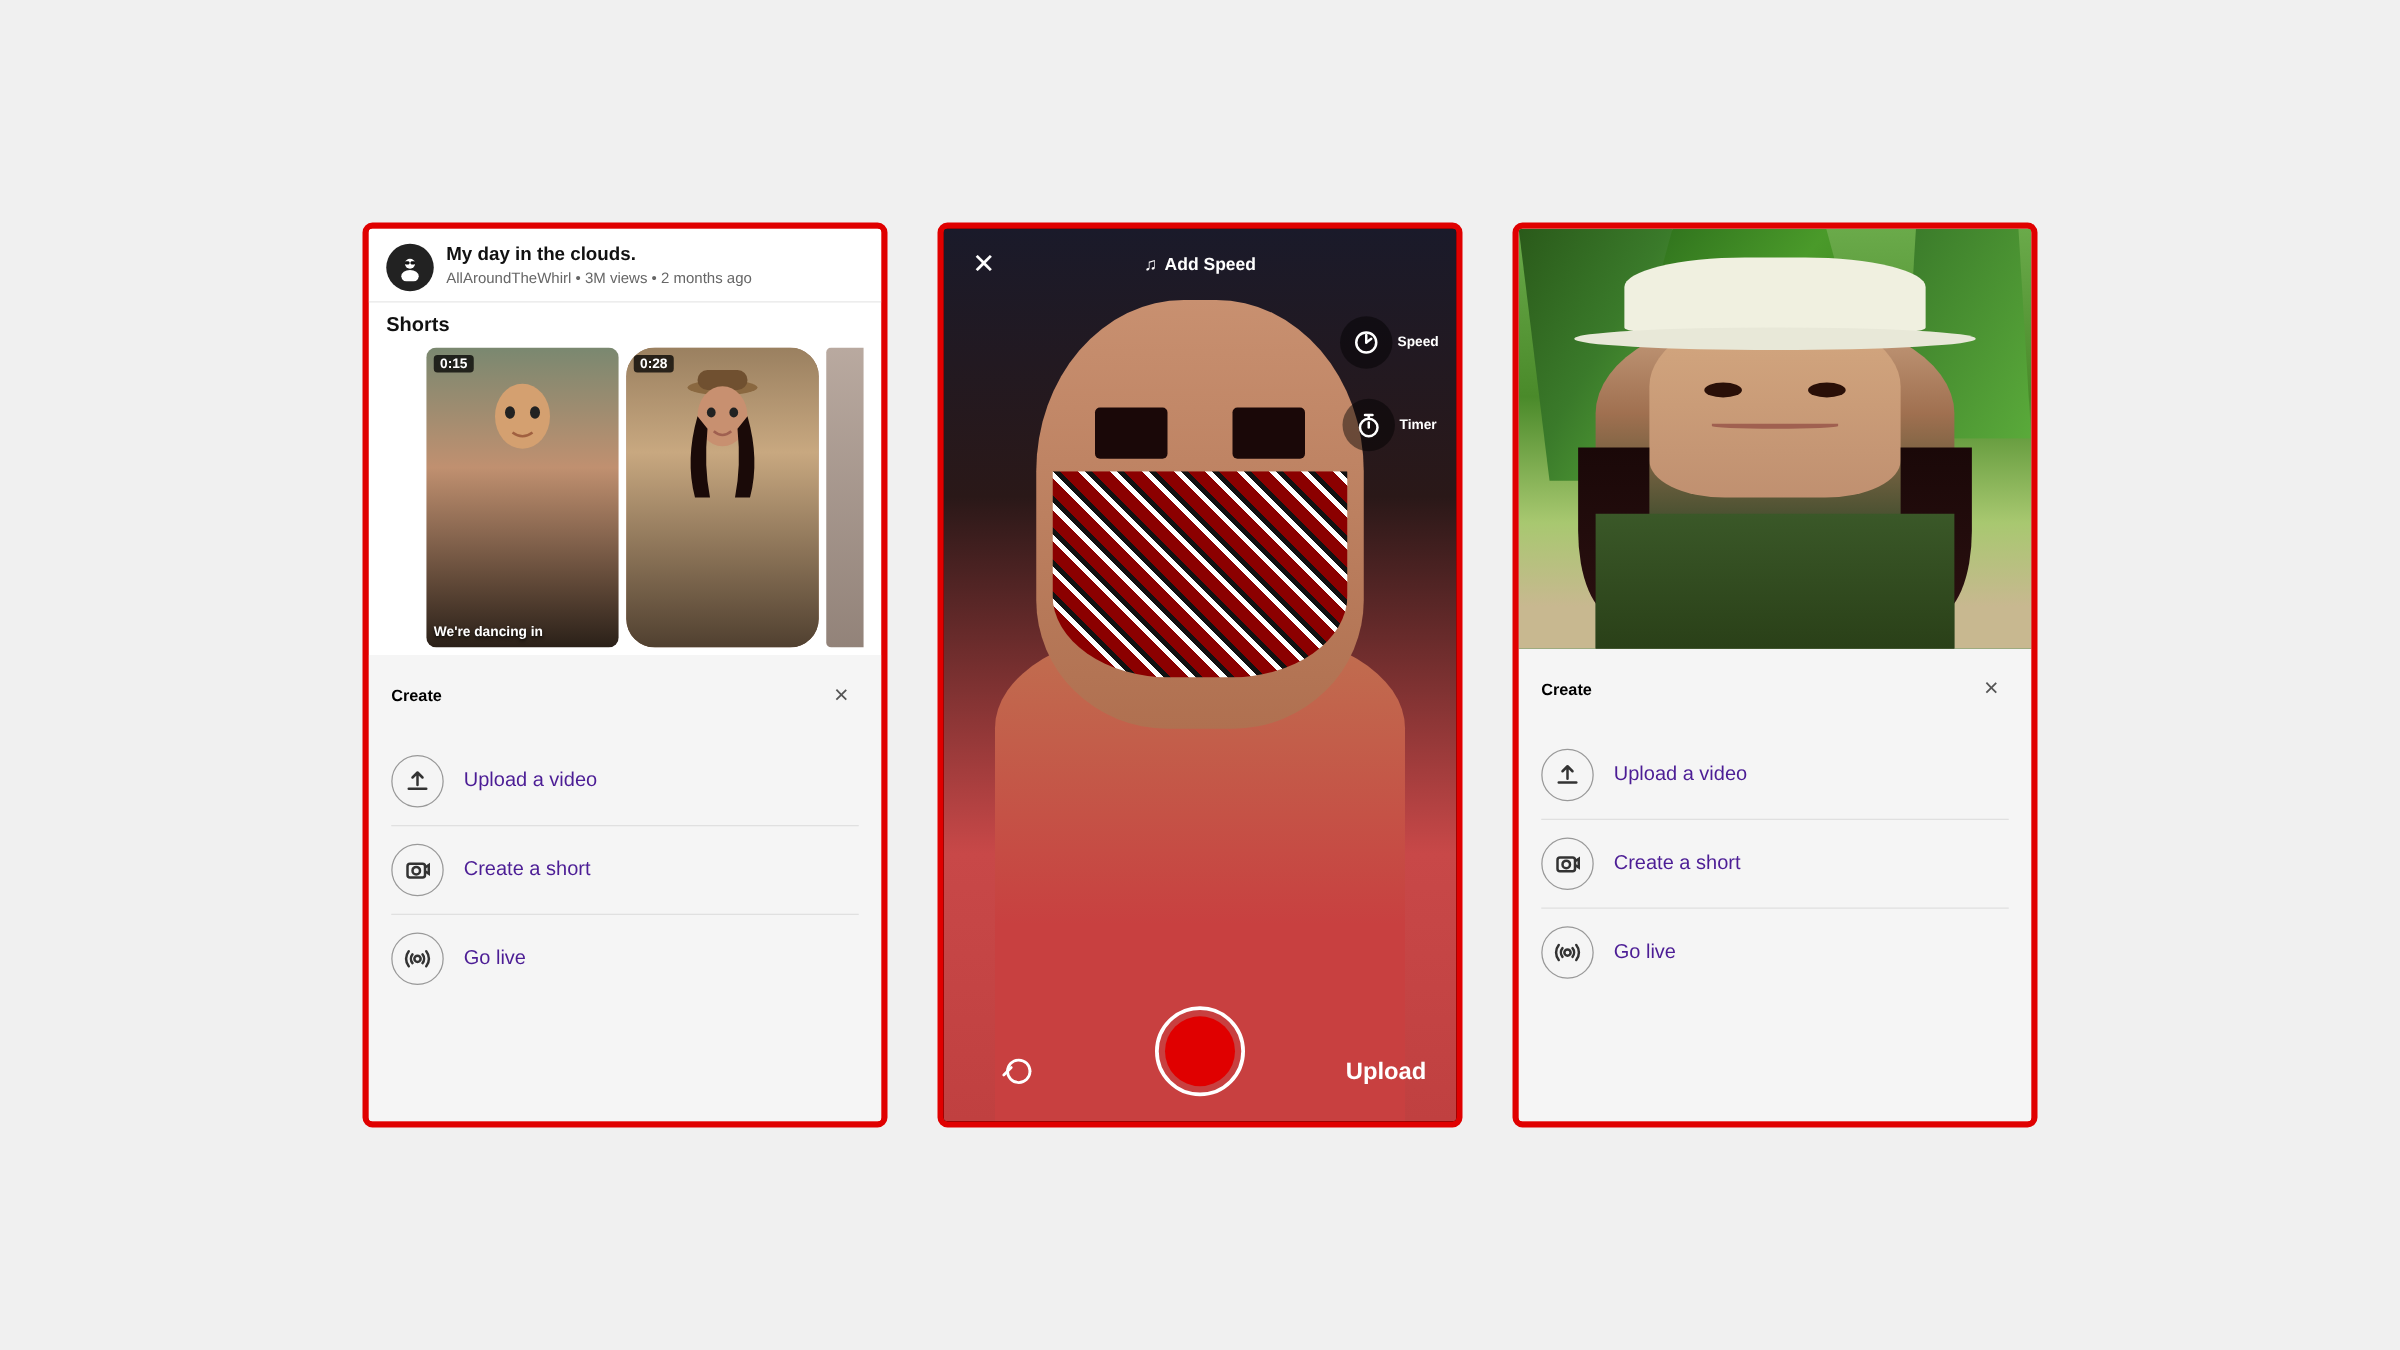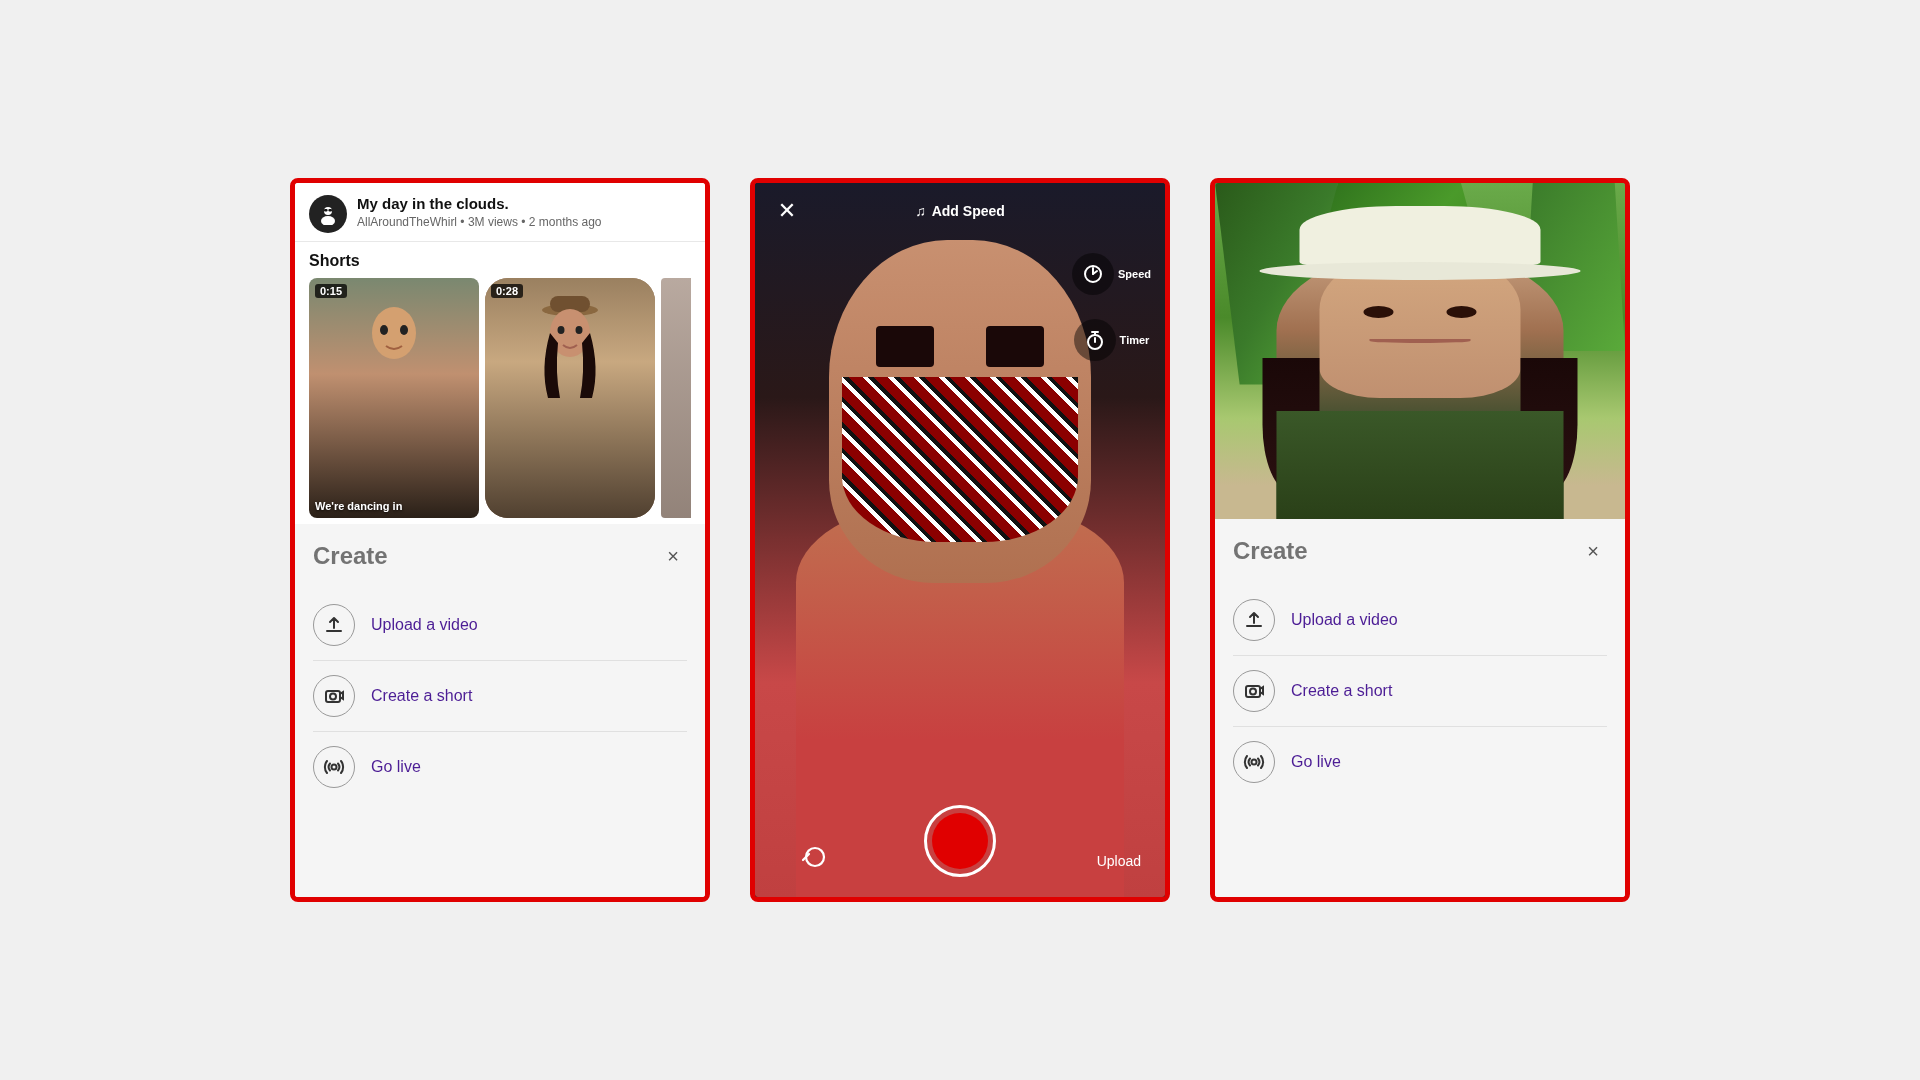--- a/index.html
+++ b/index.html
@@ -130,23 +130,23 @@
     }
 
     .create-sheet-header {
       display: flex;
       justify-content: space-between;
       align-items: center;
       margin-bottom: 20px;
     }
 
     .create-title {
-      font-size: 24px;
+      font-size: 13px;
       font-weight: 700;
-      color: #737373;
+      color: #000000;
     }
 
     .close-btn {
       width: 28px;
       height: 28px;
       display: flex;
       align-items: center;
       justify-content: center;
       cursor: pointer;
       color: #555;
@@ -312,22 +312,22 @@
       height: 56px;
       border-radius: 50%;
       background: #e00000;
     }
 
     .upload-btn-cam {
       position: absolute;
       right: 24px;
       bottom: 8px;
       color: #fff;
-      font-size: 14px;
-      font-weight: 400;
+      font-size: 19px;
+      font-weight: 700;
       cursor: pointer;
     }
 
     
     .phone3-video {
       flex: 1;
       position: relative;
       overflow: hidden;
       background: #3a7a3a;
     }
@@ -366,20 +366,21 @@
       transform: translateX(-50%);
       width: 70%;
       height: 80%;
       background: linear-gradient(180deg, #c8a080 0%, #a07050 30%, #304828 70%);
       border-radius: 50% 50% 0 0 / 30% 30% 0 0;
     }
 
     
     .short-thumb-person1 {
       background: linear-gradient(180deg, #8a9878 20%, #c8a870 60%, #302820 100%);
+      margin-left: 32px;
     }
 
     .short-thumb-person2 {
       background: linear-gradient(180deg, #9a7a60 10%, #c8a080 50%, #5a3820 100%);
       border-radius: 23px;
     }
   </style>
 </head>
 <body>
 

